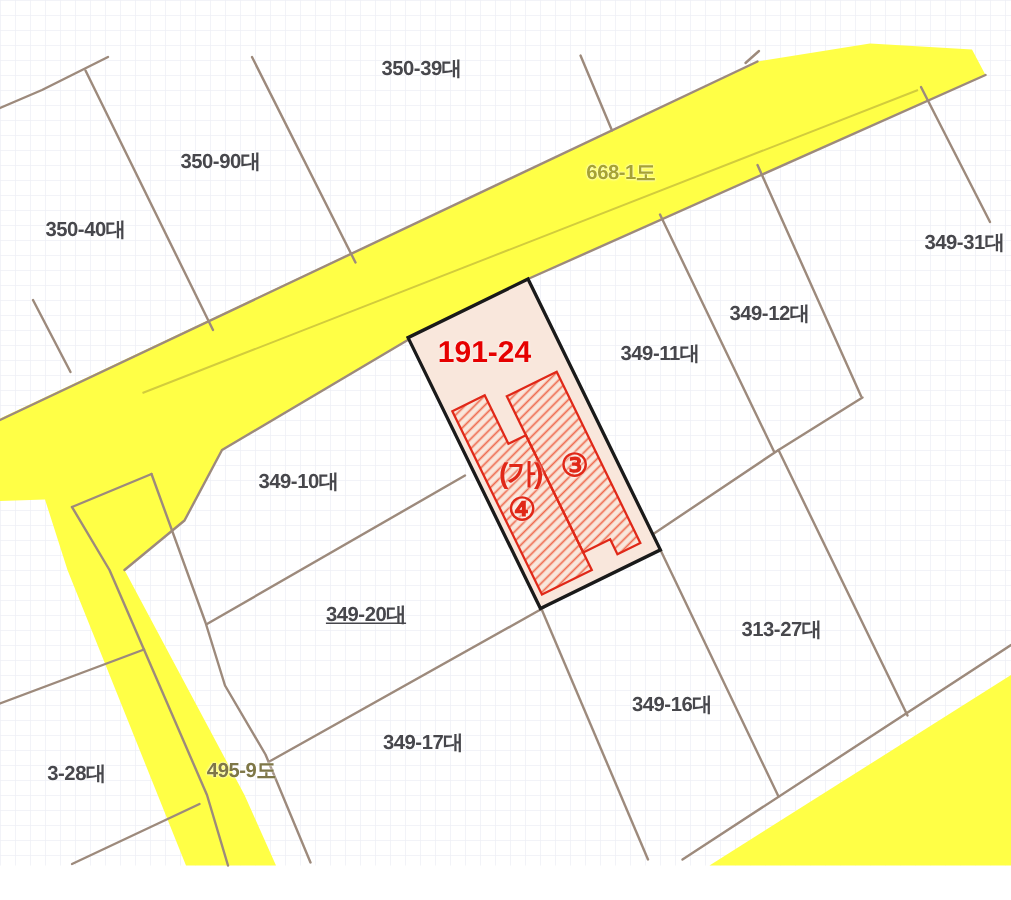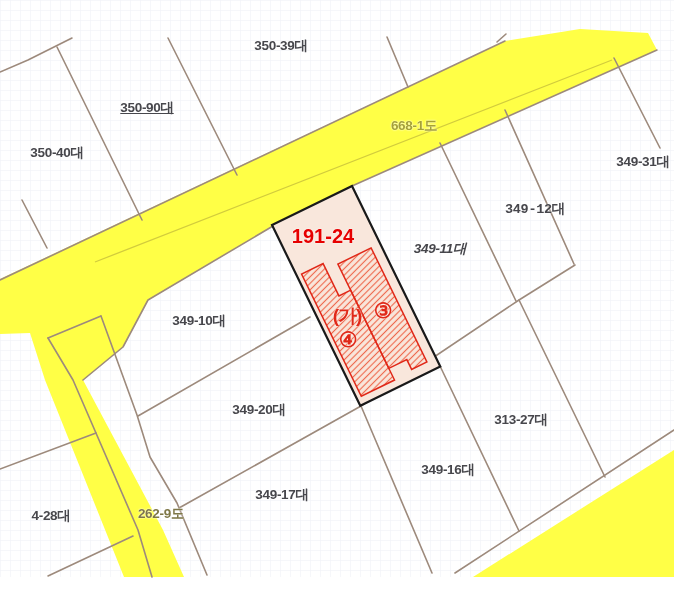--- a/index.html
+++ b/index.html
@@ -94,31 +94,31 @@
     </g>
 
     <g transform="translate(352 186) rotate(63.95)">
       <rect class="hl-parcel" x="0" y="0" width="201" height="89"></rect>
       <path class="bldg" d="M64,10 L64,47 L180,47 L180,27 L191,27 L191,10 Z"></path>
       <path class="bldg" d="M57,60 L93,60 L93,47 L193,47 L193,84 L57,84 Z"></path>
     </g>
   </svg>
 
   <div class="lbl" style="left:281px;top:46px;">350-39대</div>
-  <div class="lbl" style="left:147px;top:108px;text-decoration:underline;">350-90대</div>
+  <div class="lbl" style="left:147px;top:108px;">350-90대</div>
   <div class="lbl" style="left:57px;top:153px;">350-40대</div>
-  <div class="lbl lbl-road" style="left:395px;top:126px;padding-left:38px;">668-1도</div>
+  <div class="lbl lbl-road" style="left:395px;top:115px;padding-left:38px;">668-1도</div>
   <div class="lbl" style="left:599px;top:162px;margin-left:44px;">349-31대</div>
-  <div class="lbl" style="left:535px;top:209px;font-family:Liberation Mono, monospace;">349-12대</div>
-  <div class="lbl" style="left:440px;top:249px;font-style:italic;">349-11대</div>
+  <div class="lbl" style="left:513px;top:209px;">349-12대</div>
+  <div class="lbl" style="left:440px;top:236px;">349-11대</div>
   <div class="lbl lbl-red-big" style="left:323px;top:236px;">191-24</div>
   <div class="lbl" style="left:199px;top:321px;">349-10대</div>
   <div class="lbl lbl-ga" style="left:347px;top:316px;">(가)</div>
   <div class="lbl lbl-circ" style="left:383px;top:311px;">③</div>
   <div class="lbl lbl-circ" style="left:348px;top:340px;">④</div>
-  <div class="lbl" style="left:259px;top:410px;">349-20대</div>
+  <div class="lbl" style="left:244px;top:410px;text-decoration:underline;">349-20대</div>
   <div class="lbl" style="left:521px;top:420px;">313-27대</div>
   <div class="lbl" style="left:436px;top:470px;margin-left:12px;">349-16대</div>
   <div class="lbl" style="left:282px;top:495px;">349-17대</div>
-  <div class="lbl lbl-road-dark" style="left:161px;top:514px;">262-9도</div>
-  <div class="lbl" style="left:51px;top:516px;">4-28대</div>
+  <div class="lbl lbl-road-dark" style="left:161px;top:514px;">495-9도</div>
+  <div class="lbl" style="left:51px;top:516px;">3-28대</div>
 
 </div>
 
 </body></html>

